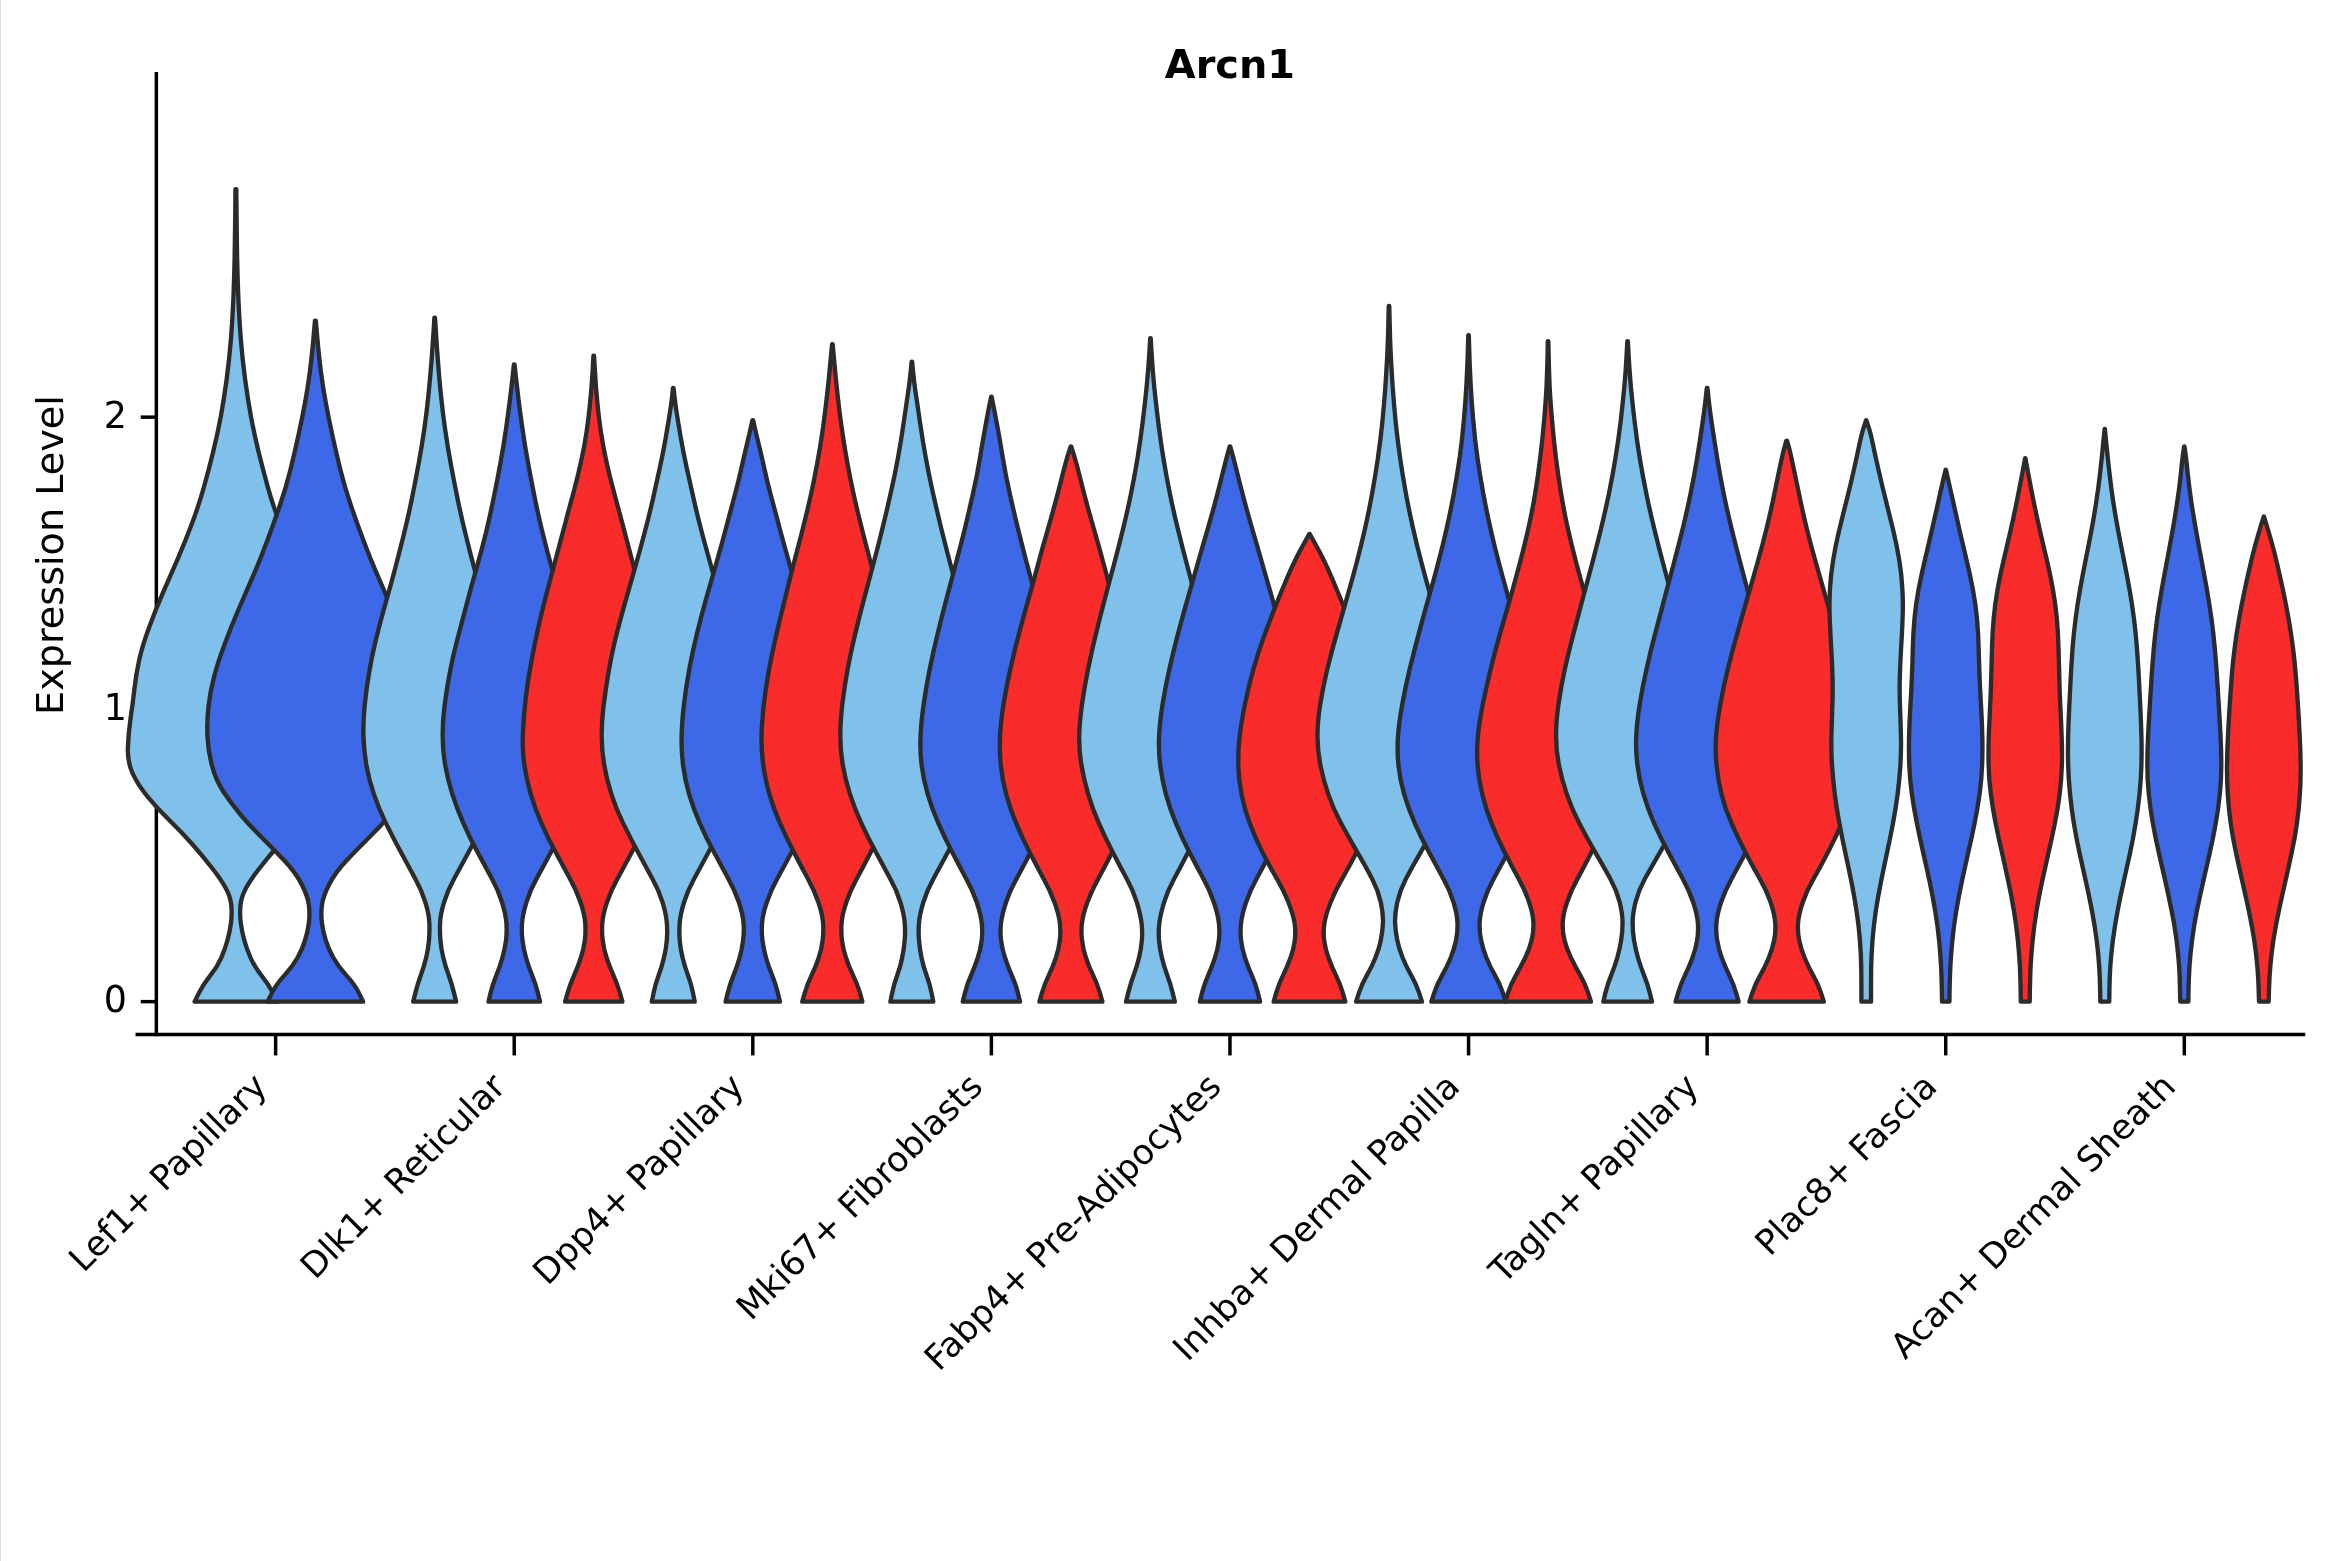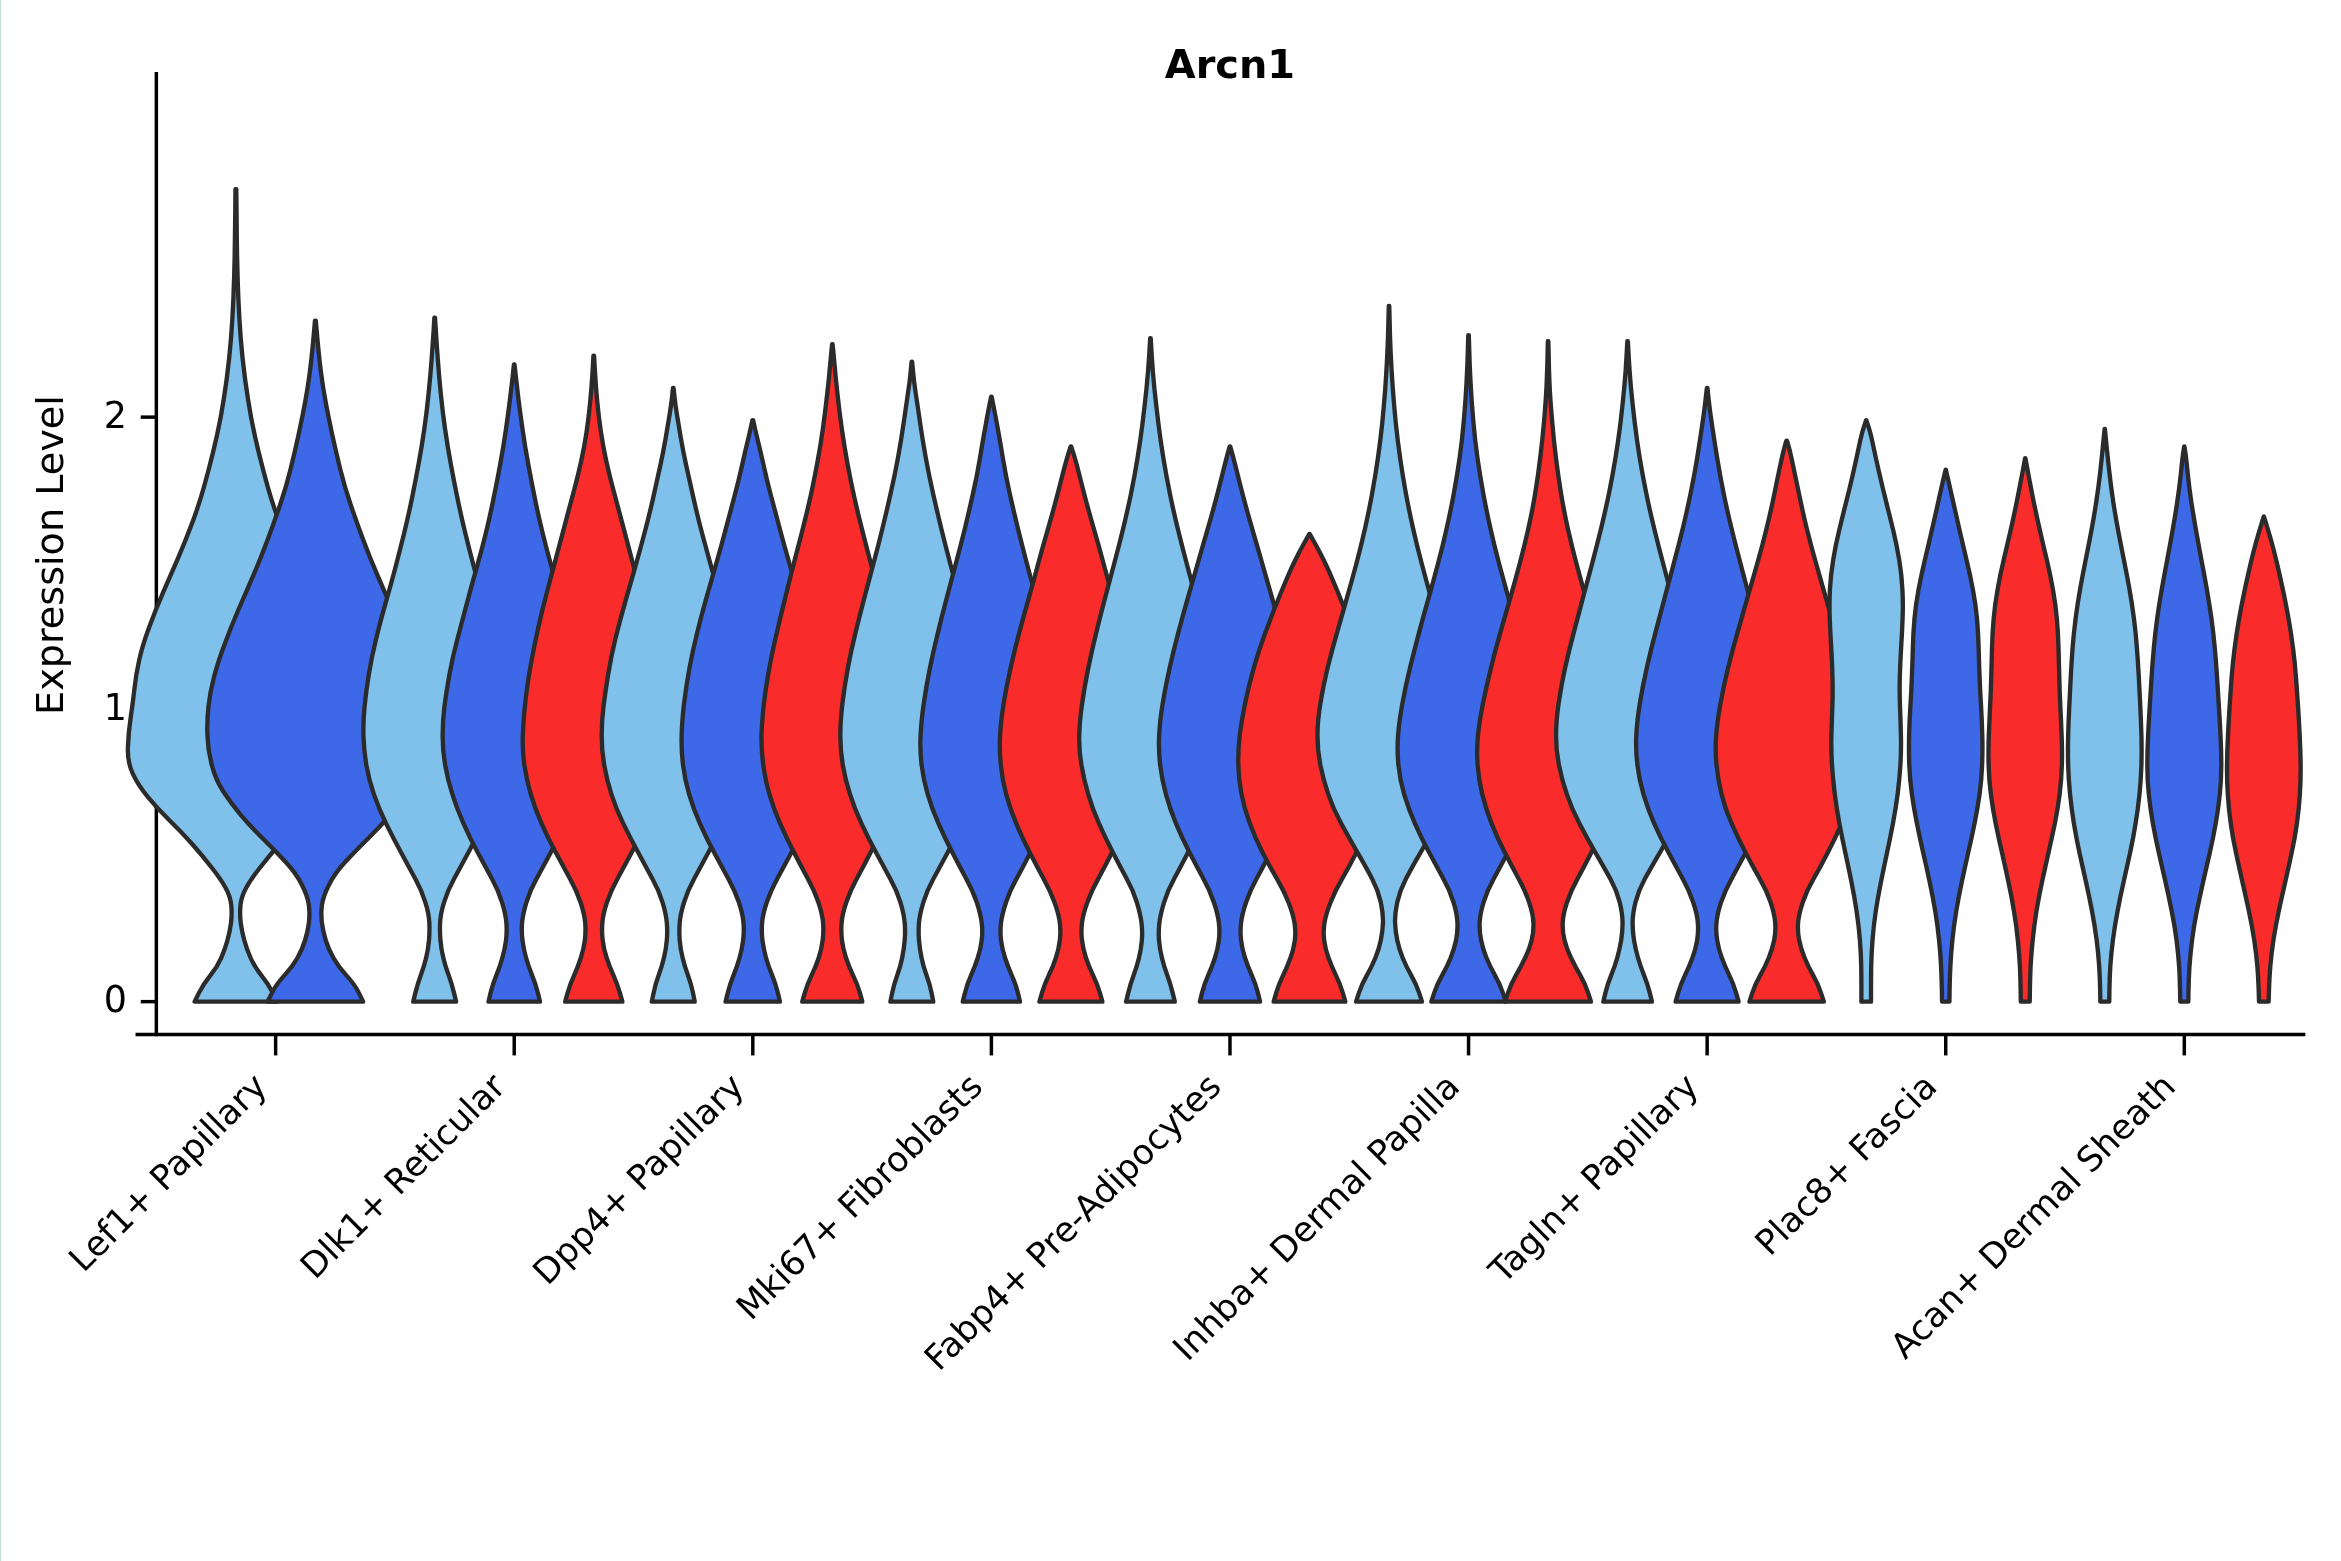--- a/index.html
+++ b/index.html
@@ -4,21 +4,21 @@
 <style>
   html, body {
     margin: 0;
     padding: 0;
     background: #ffffff;
   }
   #stage {
     position: relative;
     width: 2342px;
     height: 1561px;
-    background: #0f766e;
+    background: #a16207;
     font-family: "DejaVu Sans", sans-serif;
     overflow: hidden;
   }
   #plot-svg {
     position: absolute;
     left: 0;
     top: 0;
     width: 2342px;
     height: 1561px;
   }

